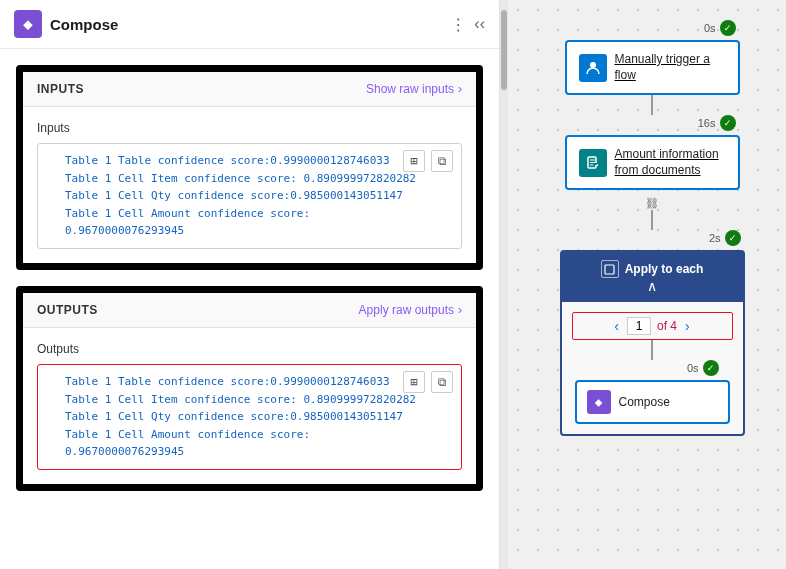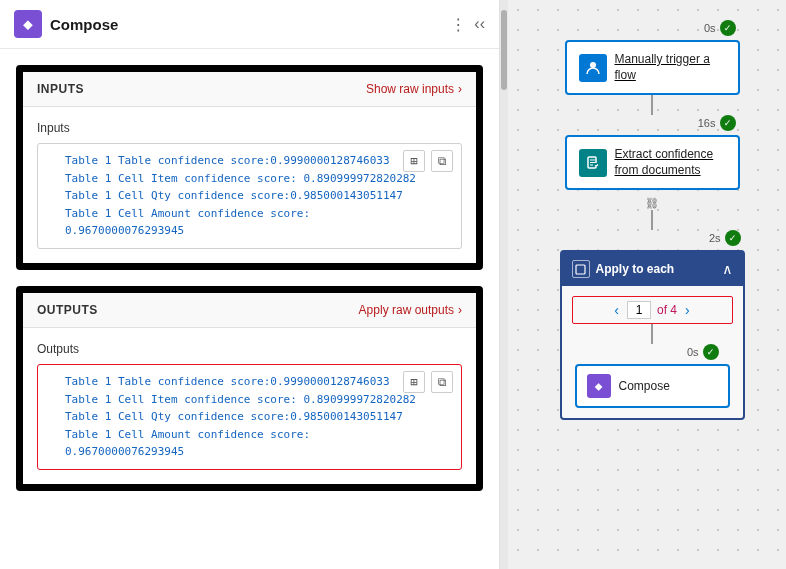--- a/index.html
+++ b/index.html
@@ -113,21 +113,21 @@
       font-size: 12px;
       font-weight: 700;
       color: #333;
       letter-spacing: 0.5px;
     }
 
     .show-link {
       display: flex;
       align-items: center;
       gap: 4px;
-      color: #b91c1c;
+      color: #8b5cf6;
       font-size: 12px;
       cursor: pointer;
     }
 
     .section-body {
       padding: 14px;
     }
 
     .field-label {
       font-size: 12px;
@@ -283,20 +283,21 @@
       overflow: hidden;
     }
 
     .loop-node-header {
       display: flex;
       align-items: center;
       justify-content: space-between;
       padding: 8px 10px;
       background: #2b4a8c;
       color: white;
+      flex-direction: column;
     }
 
     .loop-node-header-left {
       display: flex;
       align-items: center;
       gap: 6px;
       font-size: 12px;
       font-weight: 600;
     }
 
@@ -506,21 +507,21 @@
       </div>
       <div class="flow-node">
         <div class="node-icon teal">
           <svg width="14" height="14" viewBox="0 0 14 14" fill="white">
               <rect x="2" y="1" width="8" height="11" rx="1" stroke="white" stroke-width="1.5" fill="none"></rect>
               <path d="M4 4h5M4 6.5h5M4 9h3" stroke="white" stroke-width="1"></path>
               <rect x="8" y="7" width="4" height="4" rx="0.5" fill="#038387"></rect>
               <path d="M9 9.5l1 1 2-2" stroke="white" stroke-width="1.2" fill="none"></path>
             </svg>
         </div>
-        <span class="node-label">Extract confidence from documents</span>
+        <span class="node-label">Amount information from documents</span>
       </div>
       <div style="display:flex; justify-content:center; margin-top:3px;">
         <span class="link-icon-small">⛓</span>
       </div>
     </div>
 
     <span class="connector-line"></span>
 
     <div class="flow-node-wrapper">
       <div class="node-time-badge">

